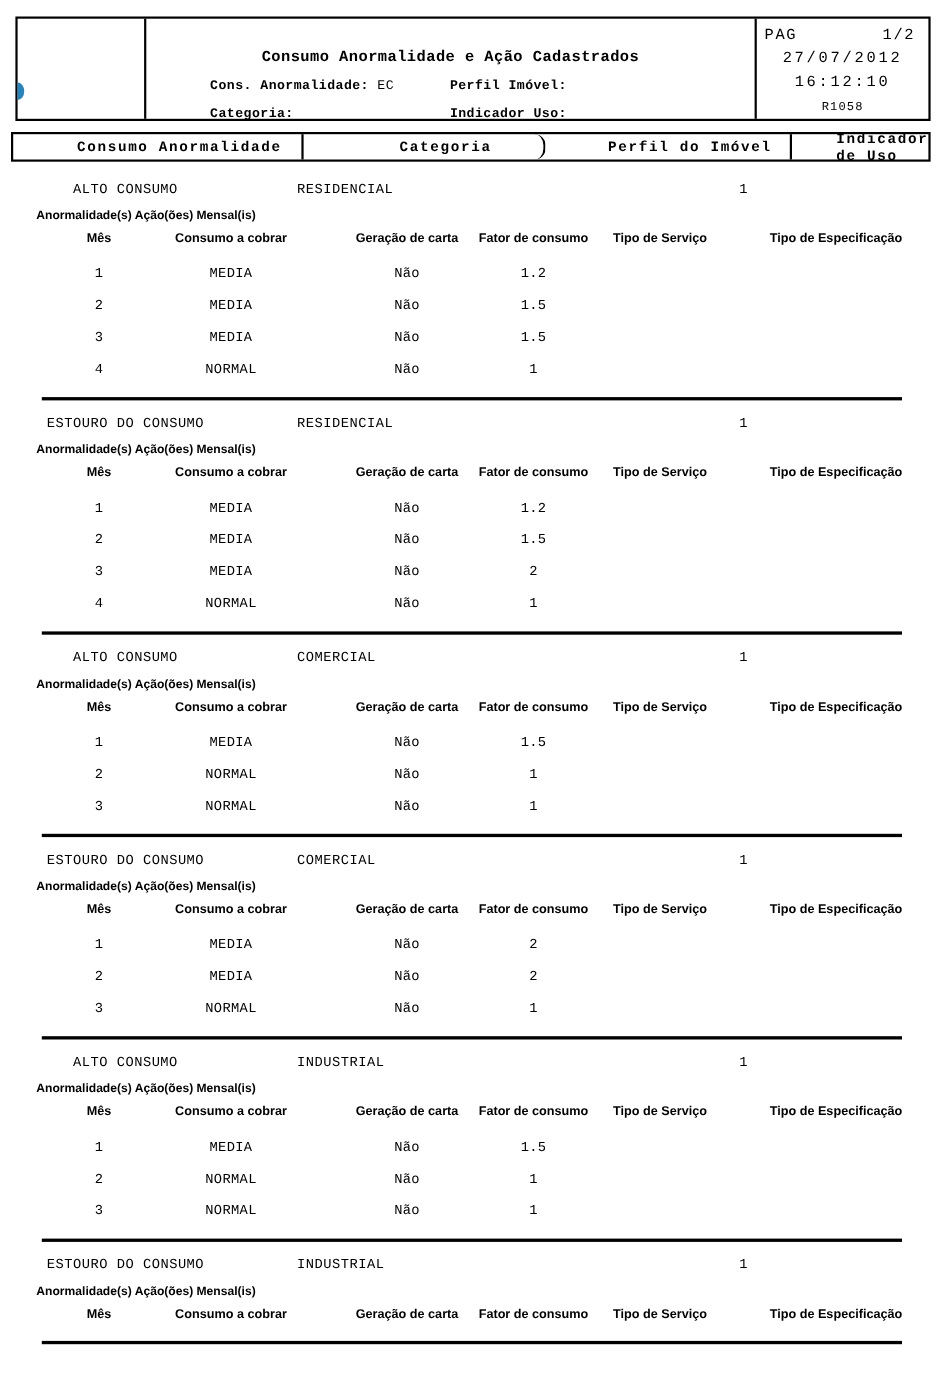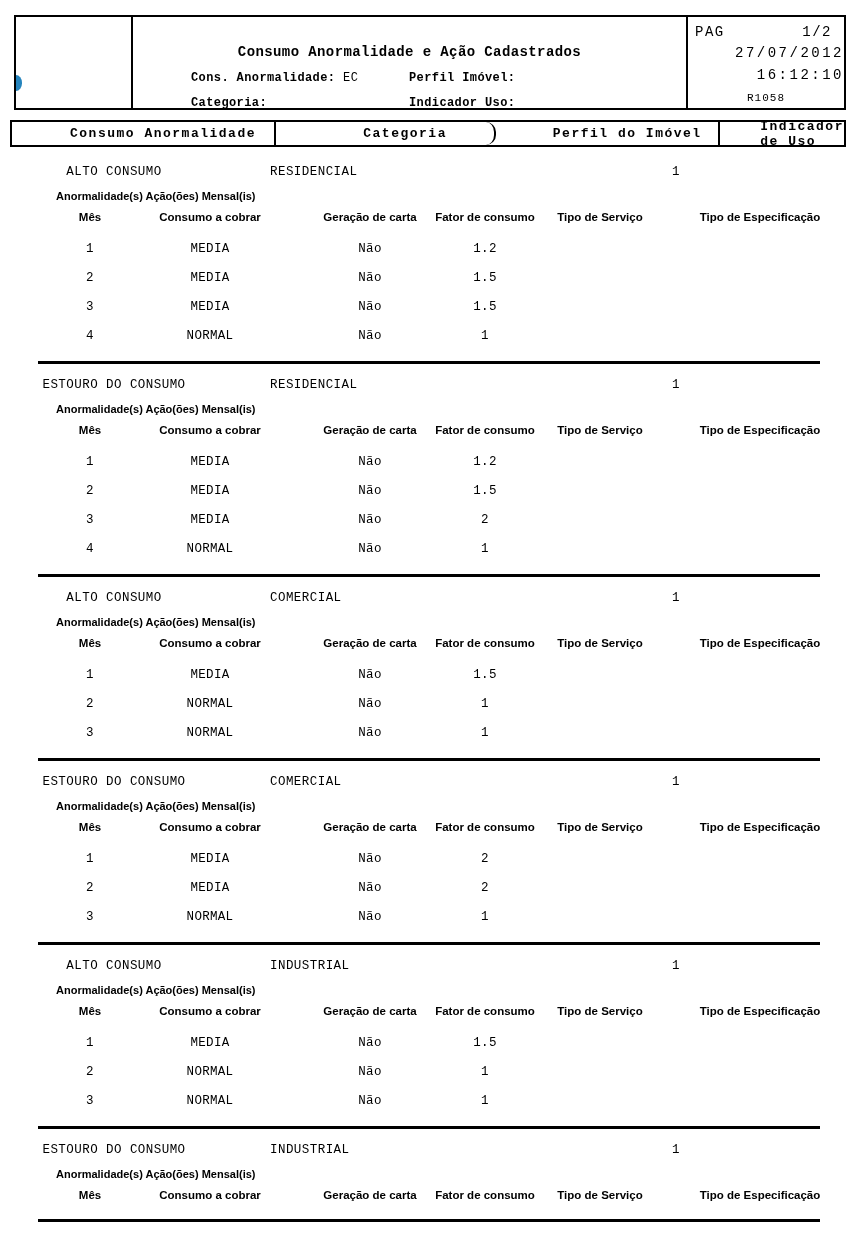--- a/index.html
+++ b/index.html
@@ -27,21 +27,21 @@
   }
   .hfield { position:absolute; font-size:12px; font-weight:bold; letter-spacing:0.4px; white-space:pre; }
   .hfield .fval { font-weight:normal; }
   .pos-r1c1 { left:58px;  top:54px; }
   .pos-r1c2 { left:276px; top:54px; }
   .pos-r2c1 { left:58px;  top:79px; }
   .pos-r2c2 { left:276px; top:79px; }
   .header-right { width:158px; border-left:2px solid #000; padding-top:5px; }
   .pag-row { display:flex; justify-content:space-between; padding:0 12px 0 7px;
              font-size:14px; letter-spacing:1.5px; line-height:20px; }
-  .pr-line { text-align:right; font-size:14px; letter-spacing:2.5px; line-height:22px; }
+  .pr-line { text-align:center; font-size:14px; letter-spacing:2.5px; line-height:22px; }
   .pr-code { text-align:center; font-size:11px; letter-spacing:1px; line-height:18px; margin-top:3px; }
   
   .columns-bar {
     position:absolute; left:10px; top:120px; width:836px; height:27px;
     border:2px solid #000; display:flex;
     font-weight:bold; font-size:13px; letter-spacing:1.5px;
   }
   .cb-cell { display:flex; align-items:center; justify-content:center;
              border-right:2px solid #000; height:100%;margin-left:40px; }
   .cb-1 { width:230px; } .cb-2 { width:185px;border-radius:10px; } .cb-3 { width:189px; }
@@ -49,21 +49,21 @@
   
   .sections { position:absolute; left:0; top:148px; width:864px; }
   .section { margin-top:14px; }
   .section:first-child { margin-top:17px; }
   .main-row { position:relative; height:16px; font-size:12.5px; letter-spacing:0.45px; }
   .mr-anom { position:absolute; left:0; width:228px; text-align:center; white-space:pre; }
   .mr-cat  { position:absolute; left:270px; white-space:pre; }
   .mr-perf { position:absolute; left:430px; white-space:pre; }
   .mr-ind  { position:absolute; left:630px; width:92px; text-align:center; }
   .sub-label {
-    margin:9px 0 0 56px; height:15px;
+    margin:9px 0 0 33px; height:15px;
     font-family:"Liberation Sans",sans-serif; font-weight:bold; font-size:11px;
   }
   .sub-header { position:relative; height:16px; margin-top:6px;
     font-family:"Liberation Sans",sans-serif; font-weight:bold; font-size:11.5px; }
   .col { position:absolute; text-align:center; }
   .c1 { left:55px;  width:70px;text-align:center; }
   .c2 { left:130px; width:160px; }
   .c3 { left:295px; width:150px; }
   .c4 { left:420px; width:130px; }
   .c5 { left:540px; width:120px; }

